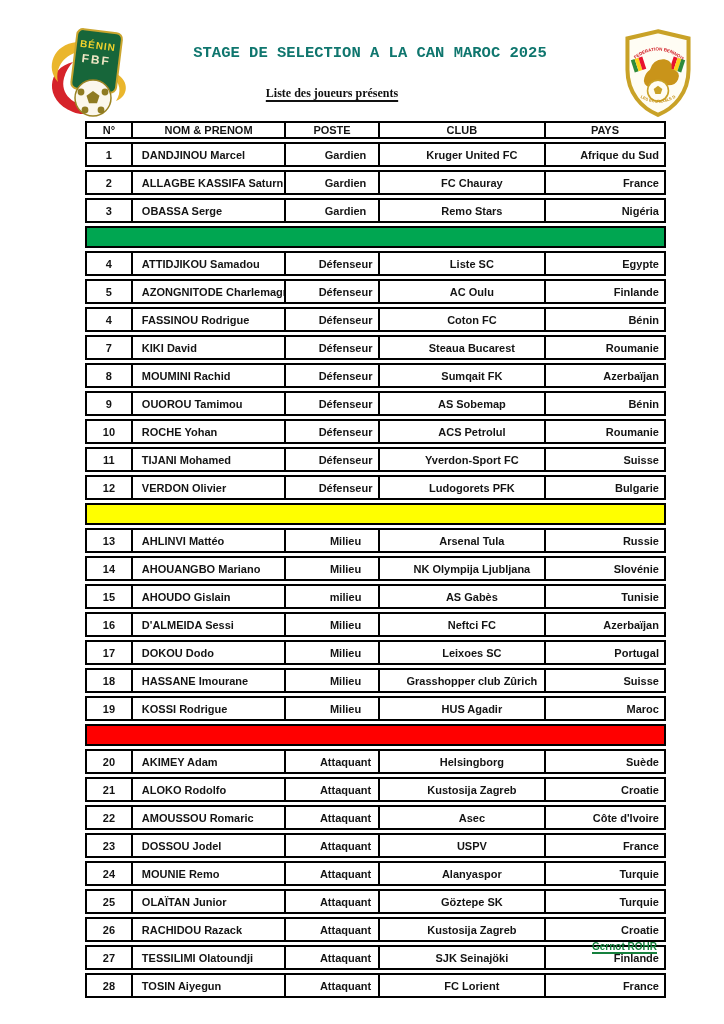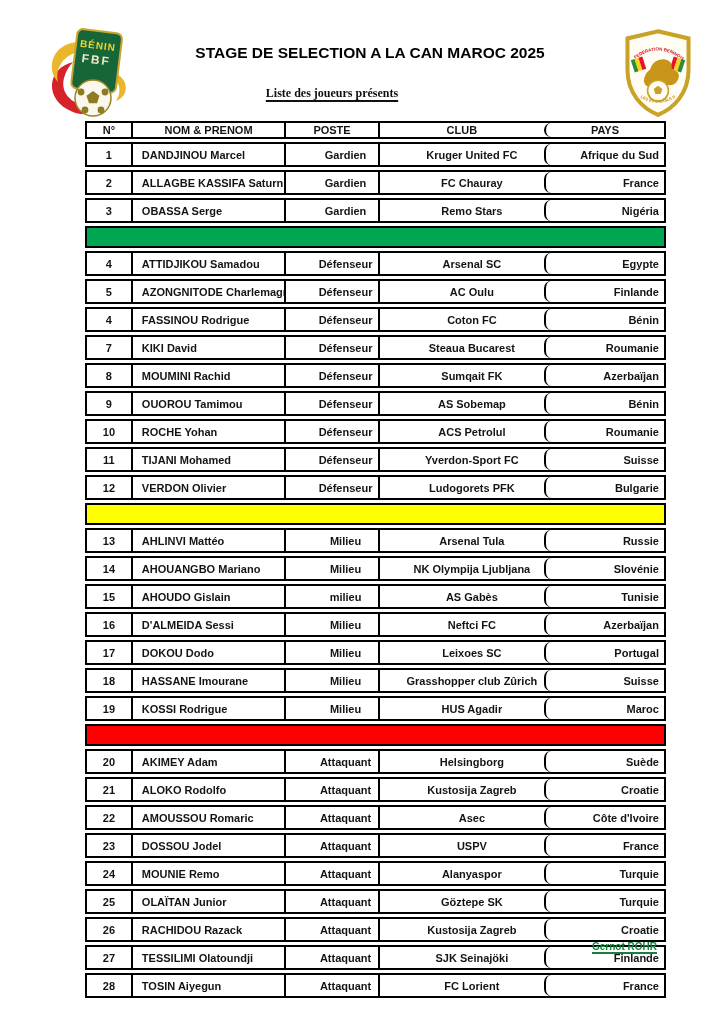--- a/index.html
+++ b/index.html
@@ -3,38 +3,38 @@
 <meta charset="utf-8">
 <style>
   html,body{margin:0;padding:0;background:#e9e9e9;}
   .page{position:relative;width:724px;height:1024px;background:#ffffff;margin:0 auto;
         font-family:"Liberation Sans",sans-serif;overflow:hidden;
         box-shadow:0 0 4px rgba(0,0,0,.25);}
   
   .logo-left{position:absolute;left:36px;top:24px;width:102px;height:100px;}
   .logo-right{position:absolute;left:614px;top:28px;width:88px;height:90px;}
   .title{position:absolute;left:150px;top:44px;width:440px;text-align:center;
-         font-family:Liberation Sans, sans-serif;font-weight:bold;font-size:15.5px;color:#000000;}
+         font-family:Liberation Mono, monospace;font-weight:bold;font-size:15.5px;color:#0f766e;}
   .subtitle{position:absolute;left:0px;top:86px;width:664px;text-align:center;
             font-family:"Liberation Serif",serif;font-weight:bold;font-size:12px;color:#111;
             text-decoration:underline;text-underline-offset:3px;text-decoration-thickness:2px;}
   
   .table{position:absolute;left:85px;top:121px;width:581px;}
   .t-head,.t-row{display:flex;border:2px solid #000;margin-bottom:3px;background:#fff;}
   .t-head{height:14px;}
   .t-row{height:21px;}
   .t-band{height:18px;border:2px solid #000;margin-bottom:3px;}
   .t-cell{display:flex;align-items:center;justify-content:center;box-sizing:border-box;
           font-weight:bold;font-size:11px;color:#141414;white-space:nowrap;overflow:hidden;}
   .t-cell + .t-cell{border-left:2px solid #000;}
   .cell-num {flex:0 0 7.6%;}
   .cell-name{flex:0 0 26.6%;justify-content:flex-start;padding-left:9px;text-align:right;}
   .cell-poste{flex:0 0 16.2%;padding-left:27px;}
   .cell-club{flex:0 0 28.8%;padding-left:20px;}
-  .cell-pays{flex:0 0 20.8%;justify-content:flex-end;padding-right:5px;border-radius:7px;}
+  .cell-pays{flex:0 0 20.8%;justify-content:flex-end;padding-right:5px;}
   .t-head .t-cell{justify-content:center;padding:0;font-size:11px;}
   
   .signature{position:absolute;top:941px;right:67px;font-weight:bold;font-size:10px;color:#15803d;
              text-decoration:underline;text-decoration-thickness:2px;text-underline-offset:2px;}
 </style>
 </head>
 <body>
 
 <div class="page">
 
@@ -117,21 +117,21 @@
           <div class="t-cell cell-name">OBASSA Serge</div>
           <div class="t-cell cell-poste">Gardien</div>
           <div class="t-cell cell-club">Remo Stars</div>
           <div class="t-cell cell-pays">Nigéria</div>
         </div>
         <div class="t-band" style="background: rgb(0, 166, 81);"></div>
         <div class="t-row">
           <div class="t-cell cell-num">4</div>
           <div class="t-cell cell-name">ATTIDJIKOU Samadou</div>
           <div class="t-cell cell-poste">Défenseur</div>
-          <div class="t-cell cell-club">Arsenal SC</div>
+          <div class="t-cell cell-club">Liste SC</div>
           <div class="t-cell cell-pays">Egypte</div>
         </div>
         <div class="t-row">
           <div class="t-cell cell-num">5</div>
           <div class="t-cell cell-name">AZONGNITODE Charlemagne</div>
           <div class="t-cell cell-poste">Défenseur</div>
           <div class="t-cell cell-club">AC Oulu</div>
           <div class="t-cell cell-pays">Finlande</div>
         </div>
         <div class="t-row">

